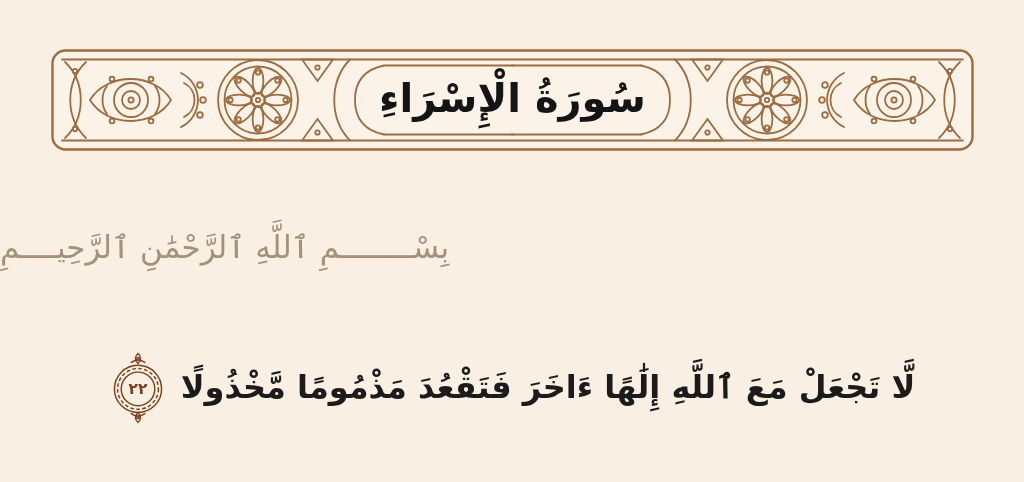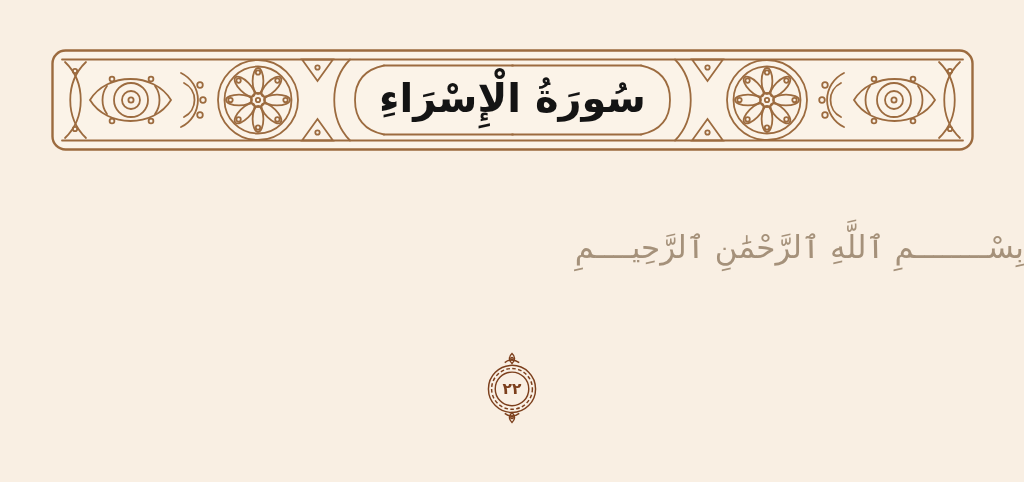--- a/index.html
+++ b/index.html
@@ -17,21 +17,21 @@
   }
   .banner svg{position:absolute;left:0;top:0;width:100%;height:100%;}
   .surah-title{
     position:absolute;left:0;top:0;width:100%;height:100%;
     display:flex;align-items:center;justify-content:center;
     font-size:40px;font-weight:bold;color:#141414;
     direction:rtl;line-height:1;padding-bottom:4px;box-sizing:border-box;text-align:right;
   }
   .basmala{
     position:absolute;left:0;top:218px;width:100%;
-    text-align:right;
+    text-align:left;
     font-size:31px;color:#a5917a;
     direction:rtl;line-height:1.9;
   }
   .verse-line{
     position:absolute;left:0;top:342px;width:100%;height:92px;
     display:flex;direction:rtl;align-items:center;justify-content:center;
     gap:14px;
   }
   .verse-text{
     font-size:32px;font-weight:bold;color:#1b1b1b;
@@ -124,20 +124,21 @@
       </g>
       <use href="#orn-left" transform="translate(925,0) scale(-1,1)"></use>
     </g>
   </svg>
   <div class="surah-title">سُورَةُ الْإِسْرَاءِ</div>
 </div>
 
 <div class="basmala">بِسْــــــــمِ ٱللَّهِ ٱلرَّحْمَٰنِ ٱلرَّحِيــــمِ</div>
 
 <div class="verse-line">
+  <span class="verse-text">لَّا تَجْعَلْ مَعَ ٱللَّهِ إِلَٰهًا ءَاخَرَ فَتَقْعُدَ مَذْمُومًا مَّخْذُولًا</span>
   <svg class="medallion" viewBox="0 0 64 80" aria-hidden="true">
     <g fill="none" stroke-width="1.6" stroke="#7c3f1c">
 
       <path d="M 32 2 C 35.5 5 36 9 32 13 C 28 9 28.5 5 32 2 Z"></path>
       <path d="M 24 12 Q 32 6 40 12"></path>
       <circle cx="32" cy="7.5" r="1.3"></circle>
 
       <circle cx="32" cy="41" r="26"></circle>
       <circle cx="32" cy="41" r="22.5" stroke-dasharray="4 2.6"></circle>
       <circle cx="32" cy="41" r="18.5"></circle>

